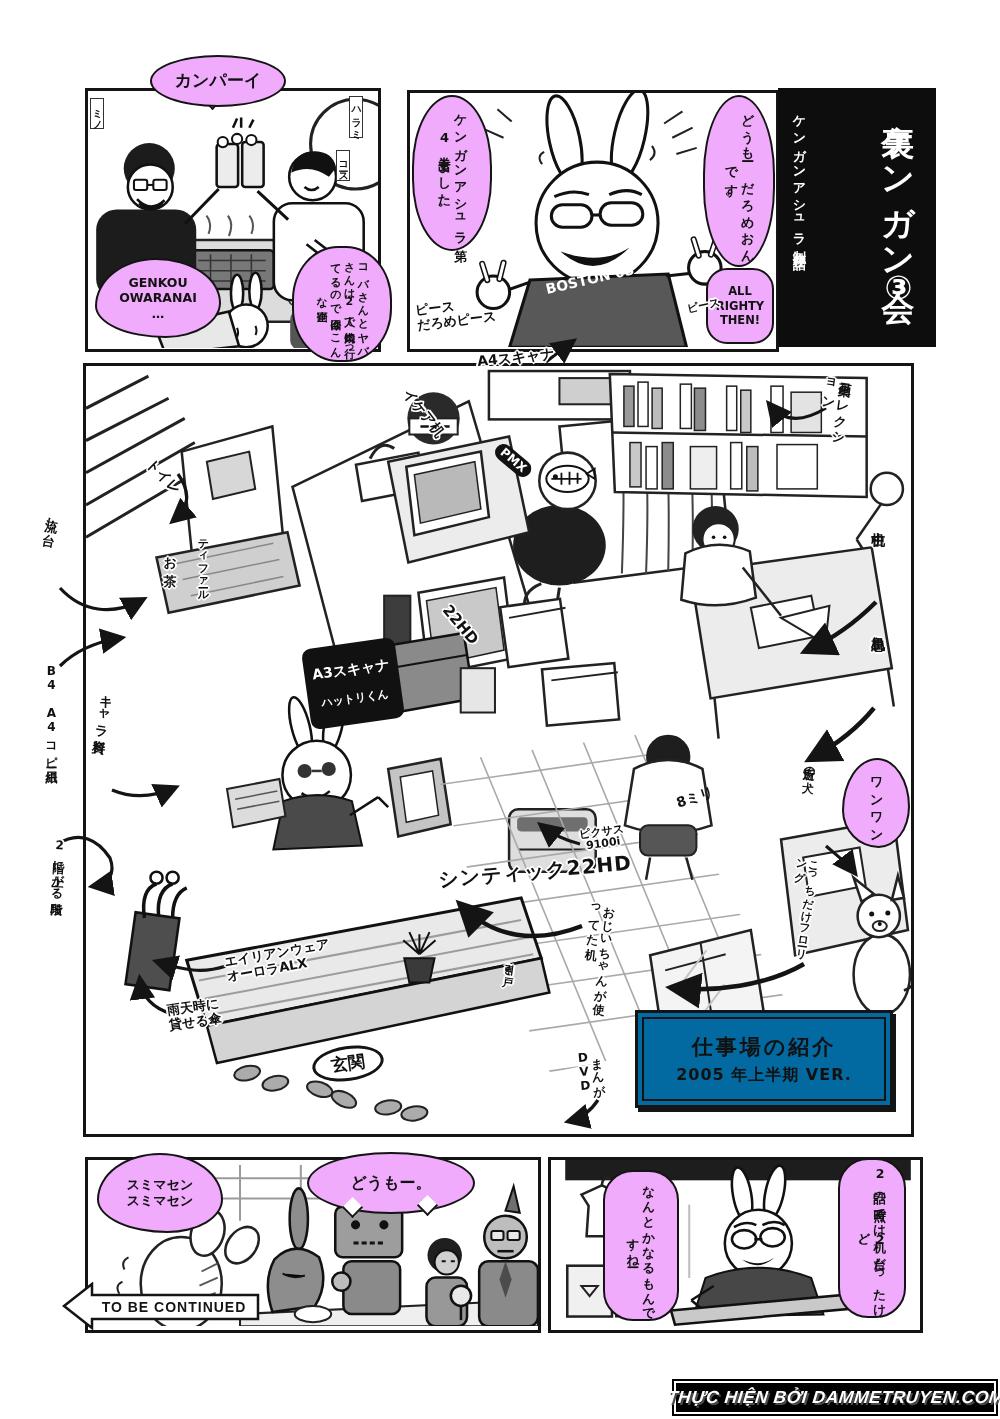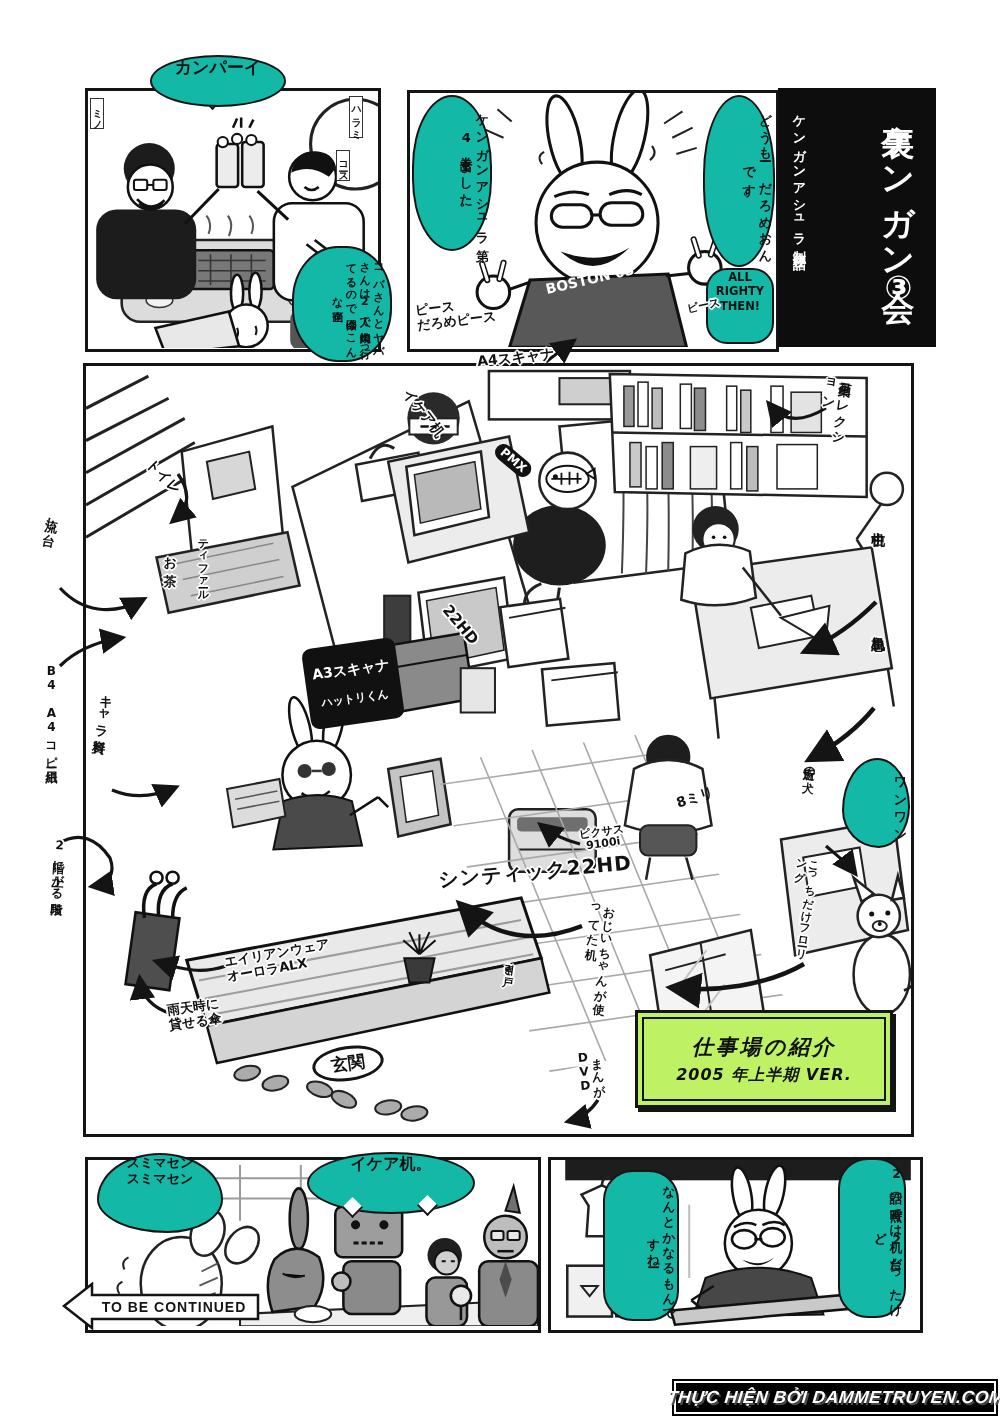--- a/index.html
+++ b/index.html
@@ -2,35 +2,35 @@
 <html><head>
 <meta charset="utf-8">
 <style>
   html,body{margin:0;padding:0;background:#fff;}
   .page{position:relative;width:1000px;height:1419px;background:#fff;overflow:hidden;
         font-family:"DejaVu Sans",sans-serif;color:#111;}
   .panel{position:absolute;border:3px solid #141414;background:#fff;overflow:hidden;z-index:1;}
   .panel svg{position:absolute;inset:0;}
   .titlebox{position:absolute;background:#0d0d0d;z-index:2;}
   .vwhite{position:absolute;writing-mode:vertical-rl;text-orientation:upright;color:#fff;font-weight:700;}
-  .bubble{position:absolute;background:#14b8a6;border:2.5px solid #141414;z-index:25;display:flex;
-          justify-content:center;text-align:center;font-weight:700;color:#111;
+  .bubble{position:absolute;background:#f0abfc;border:2.5px solid #141414;z-index:25;display:flex;
+          align-items:center;justify-content:center;text-align:center;font-weight:700;color:#111;
           white-space:pre-line;line-height:1.25;}
   .v{writing-mode:vertical-rl;text-orientation:upright;}
   .lbl{position:absolute;font-weight:700;color:#111;line-height:1.12;z-index:30;white-space:pre-line;
        text-shadow:-1px -1px 0 #fff,1px -1px 0 #fff,-1px 1px 0 #fff,1px 1px 0 #fff,
                    -2px 0 0 #fff,2px 0 0 #fff,0 -2px 0 #fff,0 2px 0 #fff;}
   .blob{background:#111;color:#fff;text-shadow:none;border-radius:9px;padding:3px 8px;text-align:center;}
   .sign{position:absolute;background:#fff;border:1.5px solid #333;padding:3px 1px;font-size:10px;
         font-weight:700;writing-mode:vertical-rl;text-orientation:upright;z-index:26;line-height:1;}
   .tail{position:absolute;width:13px;height:13px;background:#fff;z-index:26;
         border-right:2.5px solid #141414;border-bottom:2.5px solid #141414;transform:rotate(45deg);}
   .arrows{position:absolute;inset:0;z-index:20;pointer-events:none;}
-  .worksign{position:absolute;left:635px;top:1010px;width:252px;height:92px;background:#bef264;
-            border:3px solid #141414;z-index:28;box-shadow:3px 4px 0 #141414;font-style:italic;}
+  .worksign{position:absolute;left:635px;top:1010px;width:252px;height:92px;background:#0369a1;
+            border:3px solid #141414;z-index:28;box-shadow:3px 4px 0 #141414;}
   .worksign .inner{position:absolute;inset:4px;border:2px solid #141414;display:flex;flex-direction:column;
             align-items:center;justify-content:center;gap:4px;}
   .banner-svg{position:absolute;z-index:28;}
   .wm{position:absolute;left:672px;top:1379px;width:326px;height:37px;background:#000;z-index:40;
       box-shadow:inset 0 0 0 2px #000, inset 0 0 0 4px #fff;display:flex;align-items:center;justify-content:center;}
   .wm span{color:#fff;font-style:italic;font-weight:900;font-size:17.5px;letter-spacing:.5px;
       font-family:"Liberation Sans",sans-serif;transform:skewX(-6deg);text-shadow:2px 2px 0 #4a4a4a;white-space:nowrap;}
 </style>
 </head>
 <body>
@@ -397,20 +397,26 @@
       <path d="M804,964 C766,986 714,992 674,988" stroke-width="4.5"></path>
       <path d="M826,846 C840,858 848,864 854,872"></path>
       <path d="M546,362 C556,354 564,348 572,342"></path>
     </g>
   </svg>
 
   <div class="bubble" style="left:150px;top:55px;width:132px;height:48px;border-radius:50%;font-size:17px;z-index:30;">
     <span>カンパーイ</span>
   </div>
   <div class="tail" style="left:205px;top:92px;"></div>
+  <div class="bubble" style="left:95px;top:258px;width:122px;height:76px;font-size:12.5px;
+       border-radius:48% 52% 44% 56% / 60% 56% 44% 40%;">
+    <span>GENKOU
+OWARANAI
+…</span>
+  </div>
   <div class="bubble v" style="left:292px;top:246px;width:86px;height:102px;border-radius:46%;font-size:11px;
        padding:5px;letter-spacing:1px;">
     <span>コバさんとヤバさんは2人で焼肉に行ってるので今回はこんな企画…</span>
   </div>
   <div class="sign" style="left:90px;top:98px;">ミノ</div>
   <div class="sign" style="left:349px;top:96px;">ハラミ</div>
   <div class="sign" style="left:336px;top:150px;">コース</div>
 
   <div class="bubble v" style="left:412px;top:95px;width:76px;height:152px;border-radius:50%/46%;font-size:13px;letter-spacing:2px;">
     <span>ケンガンアシュラ第4巻出ました。</span>
@@ -470,21 +476,21 @@
       <div style="font-size:16px;font-weight:700;letter-spacing:1px;">2005 年上半期 VER.</div>
     </div>
   </div>
 
   <div class="bubble" style="left:97px;top:1153px;width:122px;height:76px;font-size:13px;
        border-radius:50% 50% 44% 56% / 58% 58% 42% 42%;">
     <span>スミマセン
 スミマセン</span>
   </div>
   <div class="bubble" style="left:307px;top:1152px;width:164px;height:58px;border-radius:50%;font-size:16px;">
-    <span>イケア机。</span>
+    <span>どうもー。</span>
   </div>
   <div class="tail" style="left:345px;top:1200px;"></div>
   <div class="tail" style="left:420px;top:1198px;"></div>
 
   <svg class="banner-svg" style="left:62px;top:1282px;" width="200" height="48" viewBox="0 0 200 48">
     <polygon points="2,24 30,2 30,13 196,13 196,37 30,37 30,46" fill="#fff" stroke="#141414" stroke-width="2.5"></polygon>
     <text x="112" y="30" text-anchor="middle" font-size="14" font-weight="bold" letter-spacing="1" font-family="Liberation Sans, sans-serif" fill="#141414">TO BE CONTINUED</text>
   </svg>
 
   <div class="bubble v" style="left:838px;top:1158px;width:64px;height:156px;border-radius:30px;font-size:12.5px;letter-spacing:1px;">

